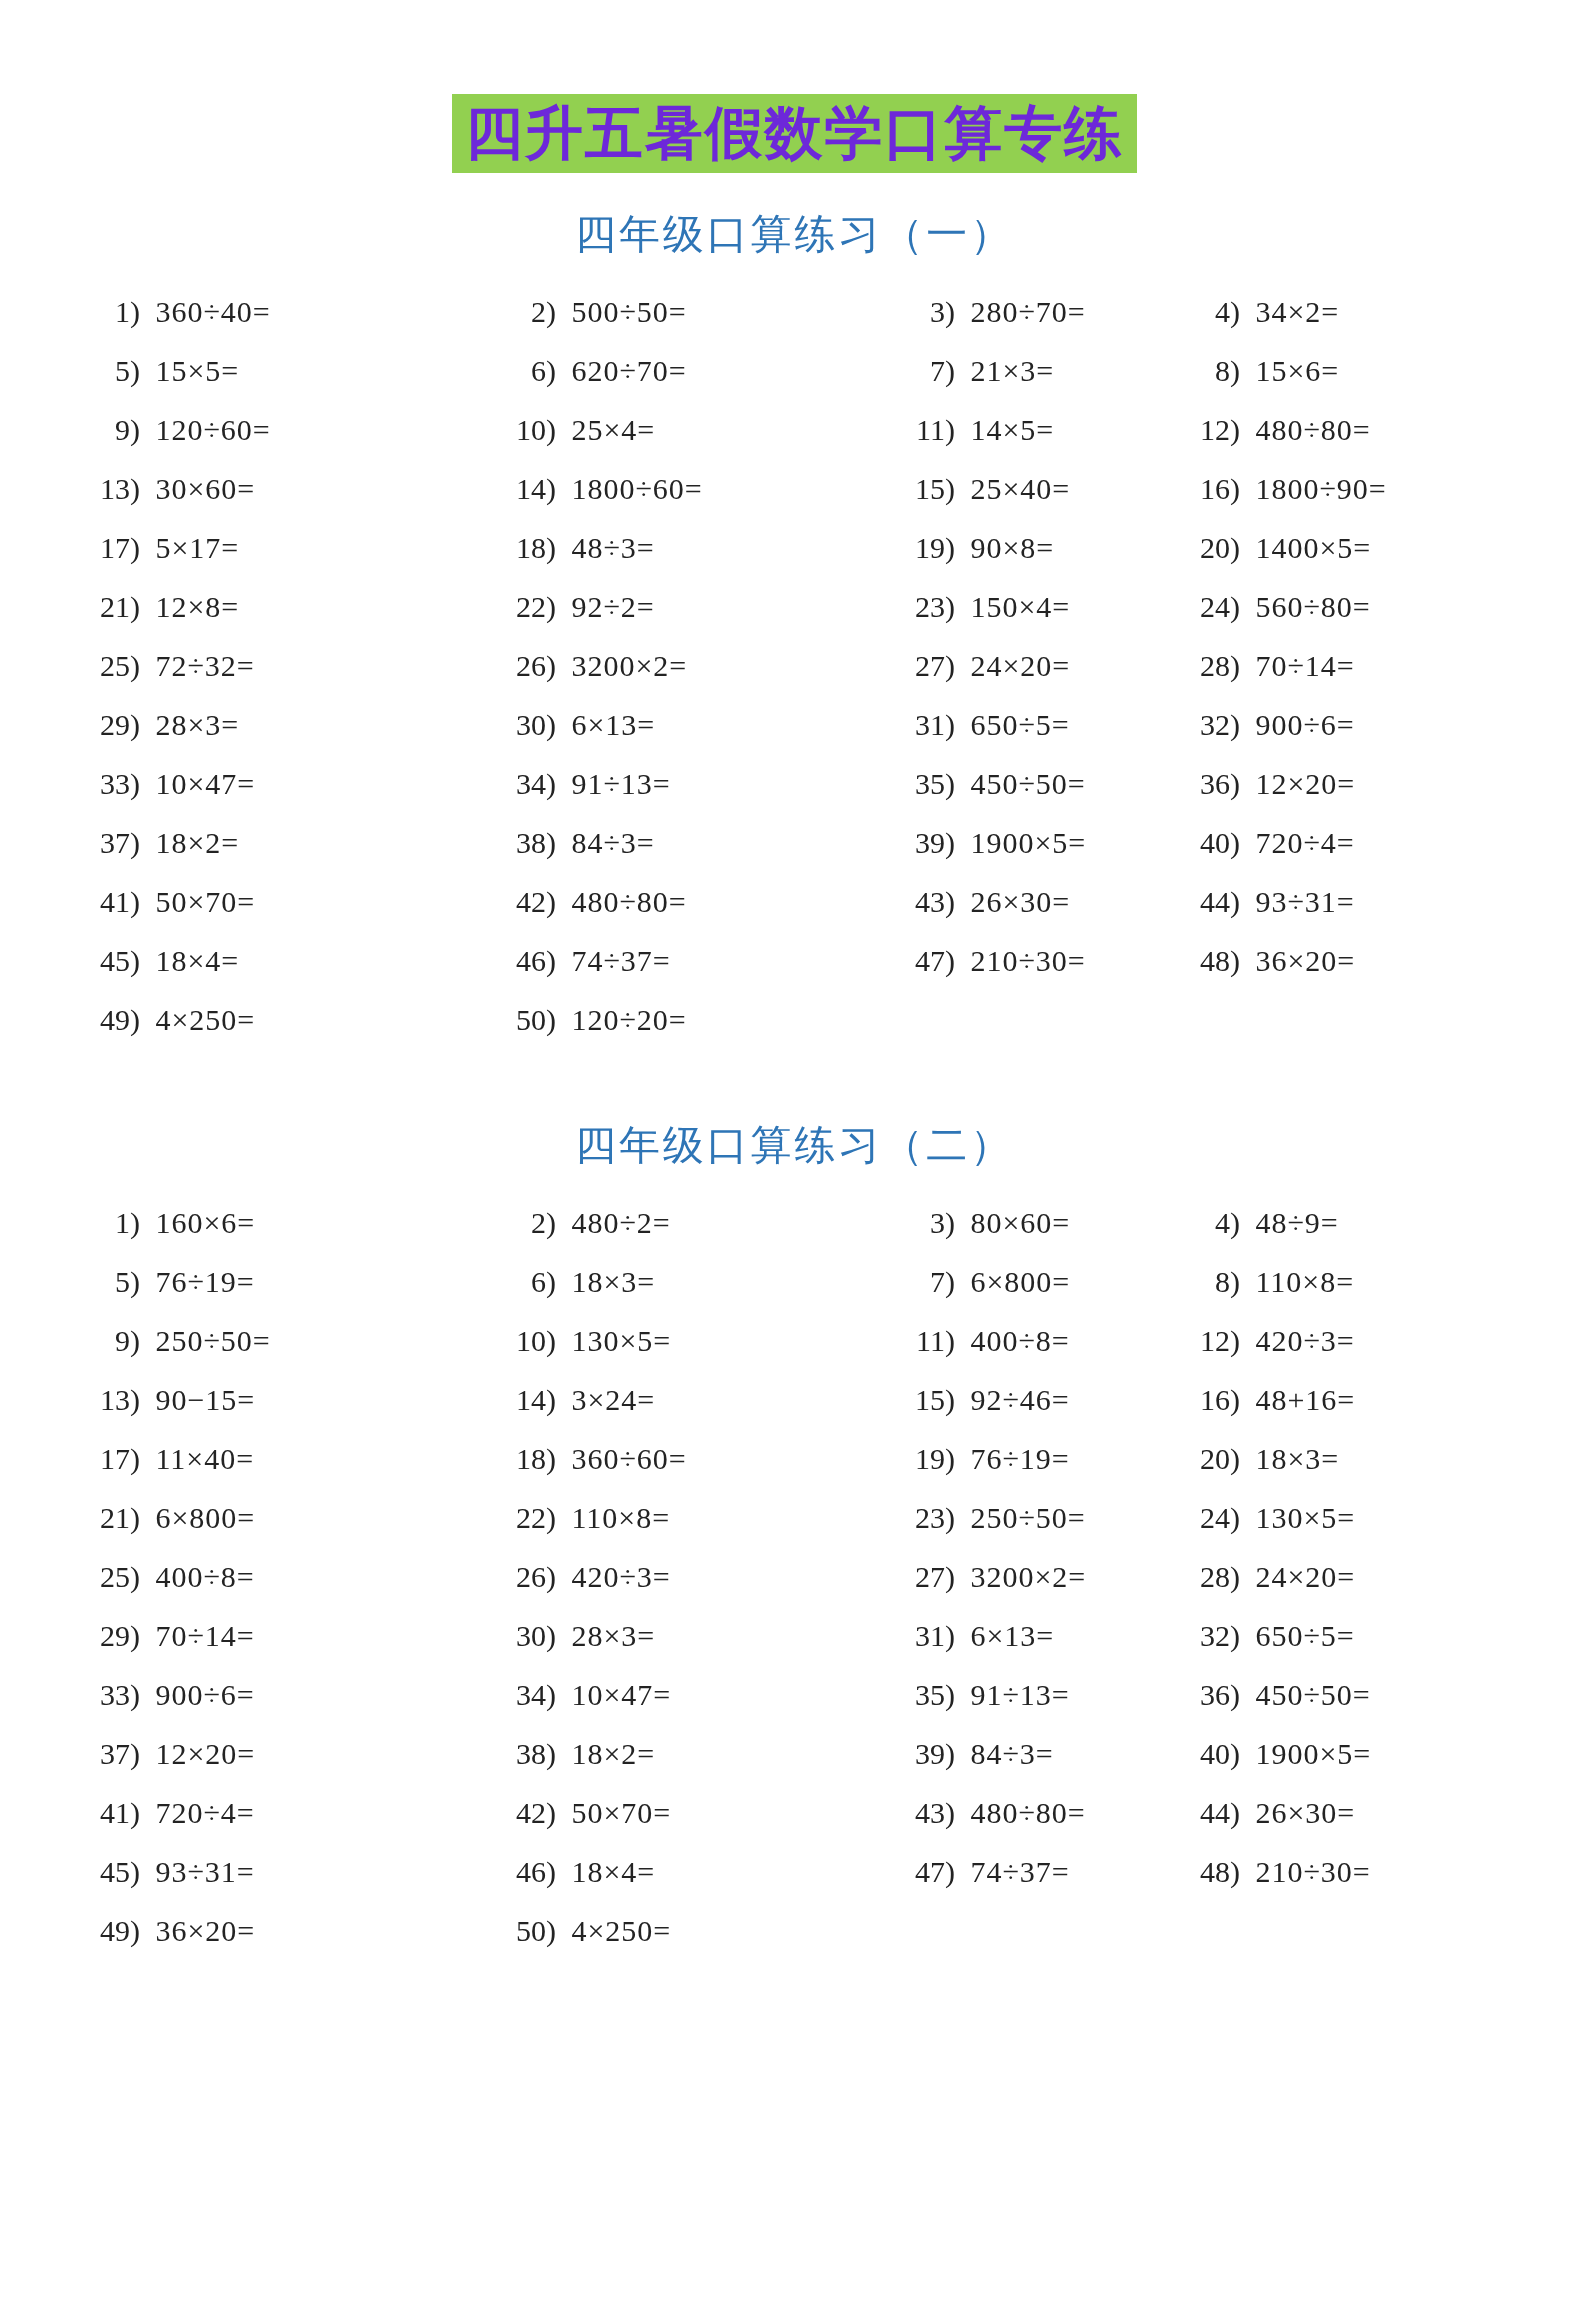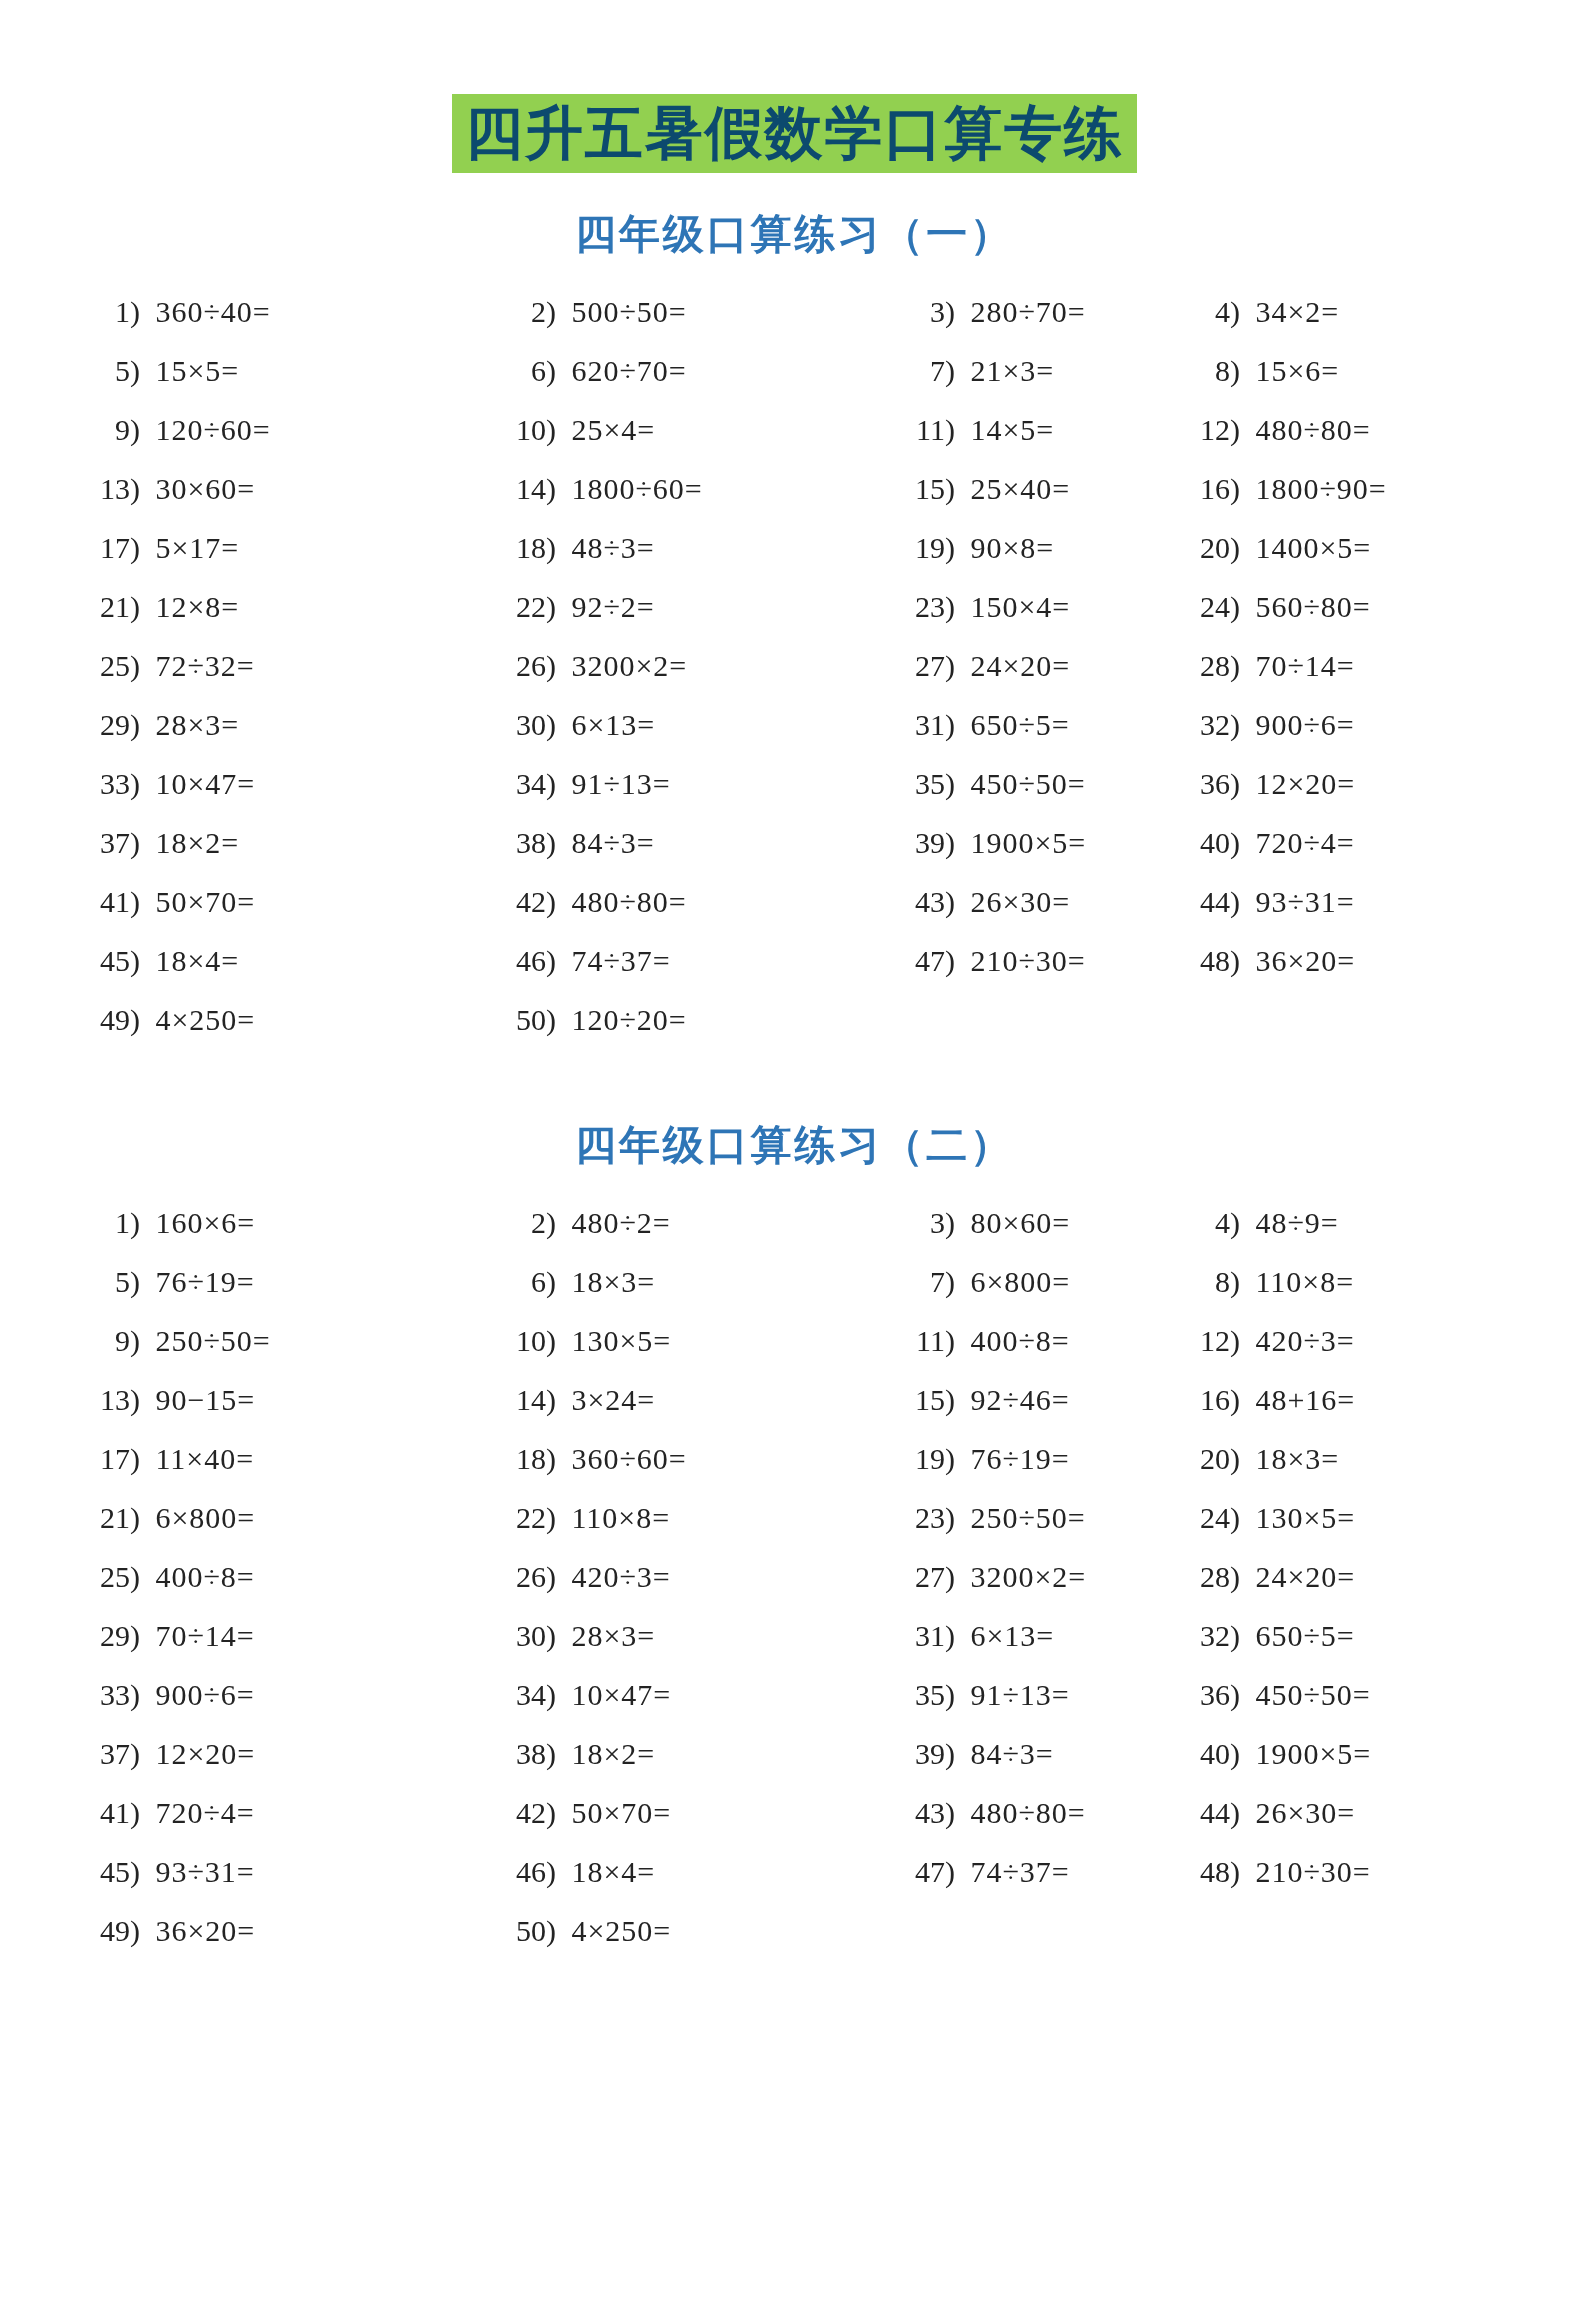--- a/index.html
+++ b/index.html
@@ -15,33 +15,33 @@
     height: 2310px;
     position: relative;
   }
   .title-wrap {
     padding-top: 94px;
     text-align: center;
   }
   .doc-title {
     display: inline-block;
     background: #92D050;
-    color: #0c4a6e;
+    color: #6d28d9;
     font-family: "Liberation Sans", "DejaVu Sans", sans-serif;
     font-weight: 900;
     font-size: 58px;
     line-height: 1.1;
     padding: 6.7px 13.4px 8.6px 13.4px;
     letter-spacing: 1.9px;
   }
   .section-heading {
     text-align: center;
     color: #2E75B6;
     font-family: "Liberation Sans", "DejaVu Sans", sans-serif;
-    font-weight: bold;
+    font-weight: normal;
     font-size: 41px;
     line-height: 1.2;
     letter-spacing: 2.9px;
   }
   .heading-one { margin-top: 37px; }
   .heading-two { margin-top: 72px; }
   .problem-grid {
     margin-top: 23px;
     padding-left: 82px;
     padding-right: 38px;

